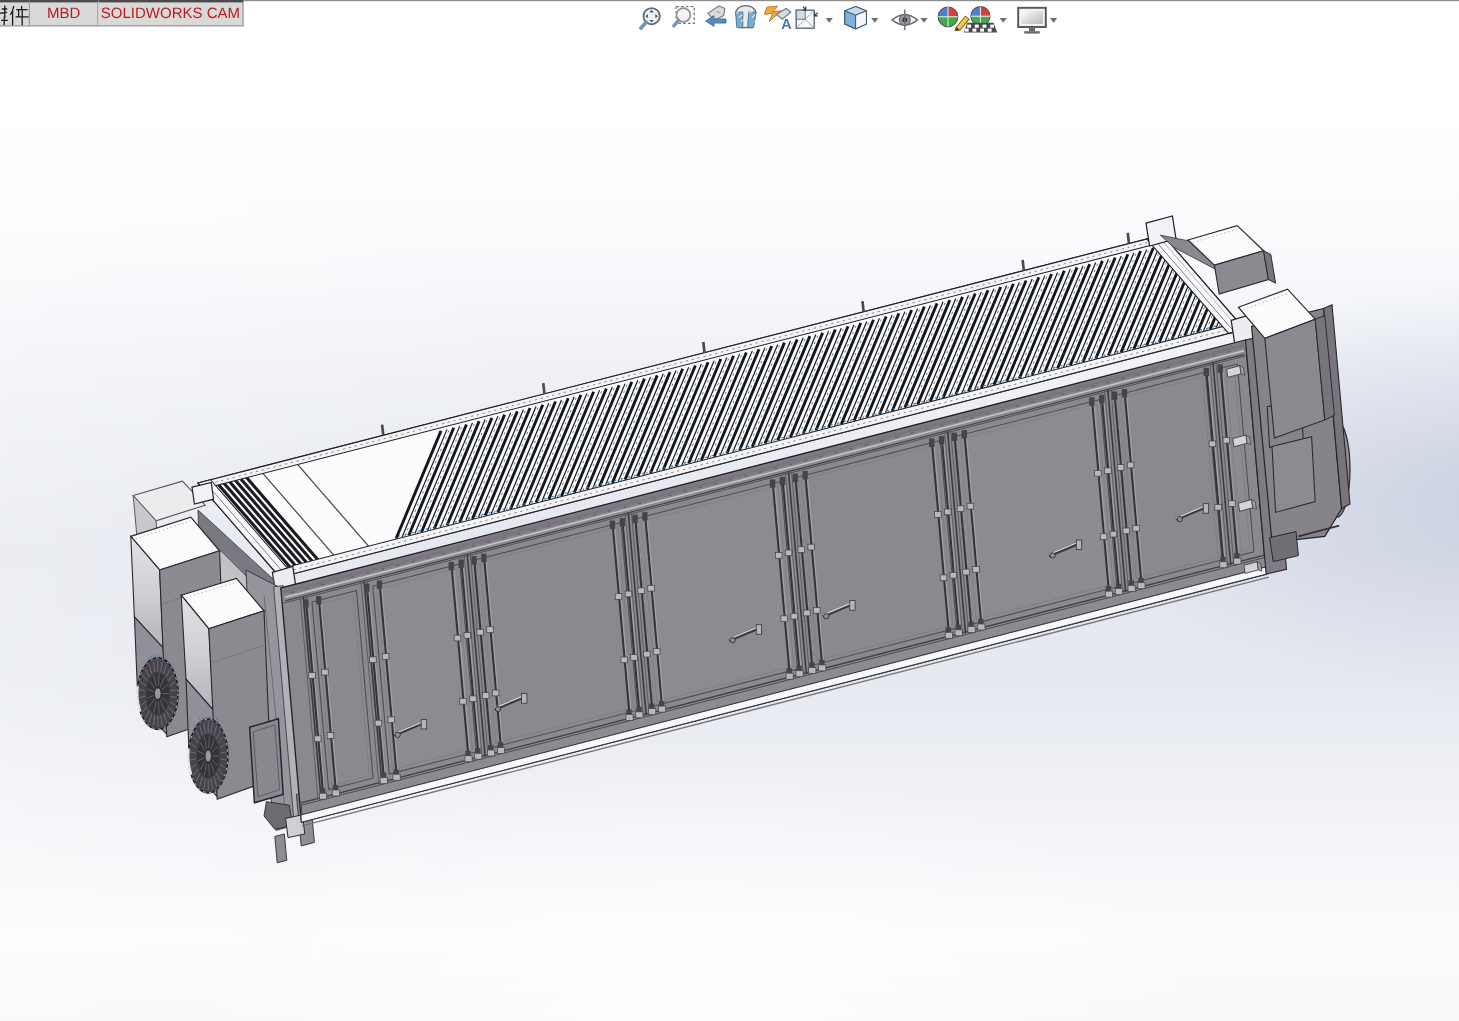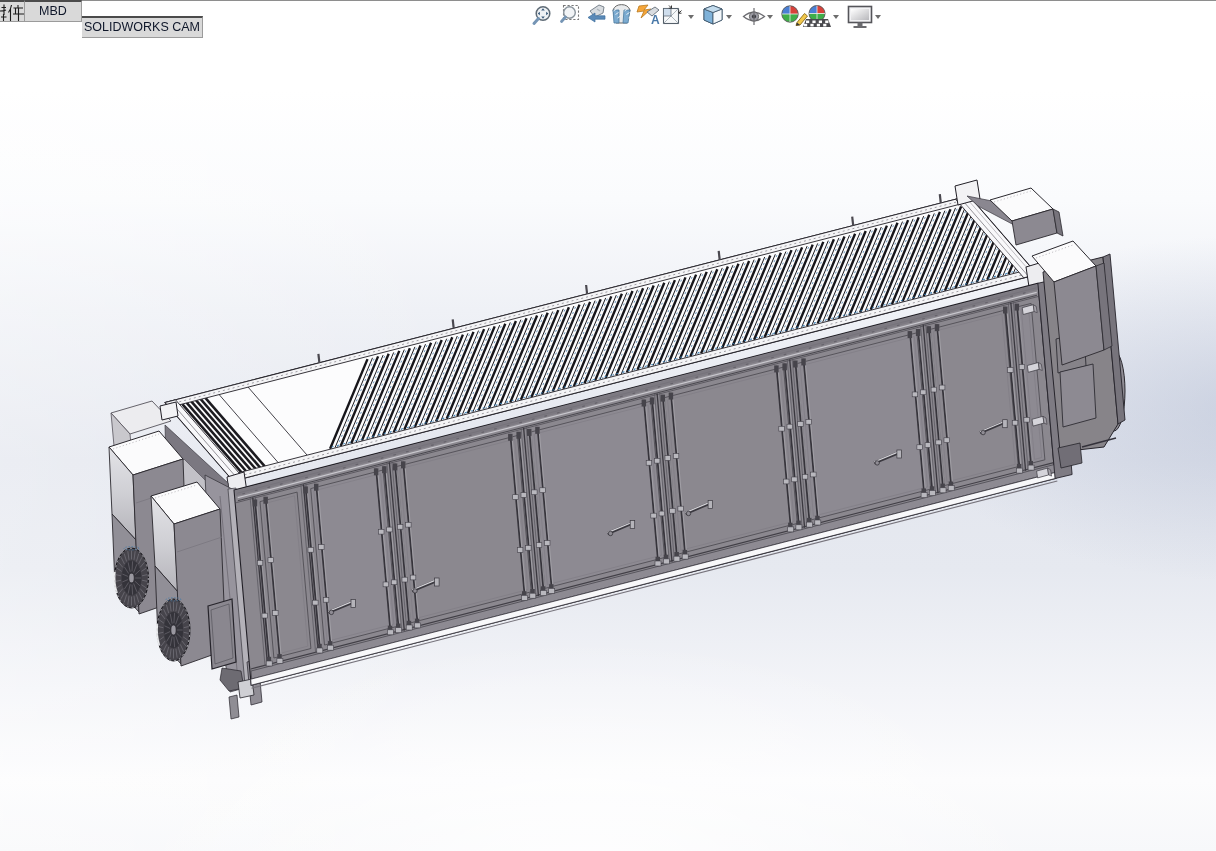--- a/index.html
+++ b/index.html
@@ -10,24 +10,24 @@
    #eff1f6 310px,#e3e6ee 460px,#e6e9f0 570px,#f3f4f8 690px,#fcfcfd 780px,#f7f8fa 851px); }
 #vpo { position:absolute; left:0; top:0; width:1216px; height:851px;
   background:
    radial-gradient(ellipse 55% 40% at 48% 103%, rgba(255,255,255,0.85), rgba(255,255,255,0) 70%),
    radial-gradient(ellipse 42% 30% at 103% 48%, rgba(160,172,200,0.40), rgba(160,172,200,0) 68%),
    linear-gradient(90deg, rgba(255,255,255,0.30) 0%, rgba(255,255,255,0) 38%); }
 #topline { position:absolute; left:0; top:0; width:1216px; height:1px; background:#8e8e8e; }
 #tabs { position:absolute; left:0; top:0; height:22px; display:flex; }
 .tab { height:22px; background:#d9d9d9; border-right:1px solid #9b9b9b;
   border-bottom:1px solid #9b9b9b; border-top:2px solid #4b4b4b;
-  color:#0f172a; font-size:12.5px; line-height:18px; white-space:nowrap; text-align:center; }
+  color:#b91c1c; font-size:12.5px; line-height:18px; white-space:nowrap; text-align:center; }
 #t1 { width:25px; border-left:none; position:relative; overflow:hidden; }
 #t2 { width:57px; }
-#t3 { width:121px;margin-top:16px; }
+#t3 { width:121px; }
 svg.main { position:absolute; left:0; top:0; }
 </style></head>
 <body>
 <div id="stage">
  <div id="vp"></div>
  <div id="vpo"></div>
  <div id="topline"></div>
  <svg class="main" width="1216" height="851" viewBox="0 0 1216 851">
   <defs>
    <linearGradient id="mongrad" x1="0" y1="0" x2="1" y2="1">

